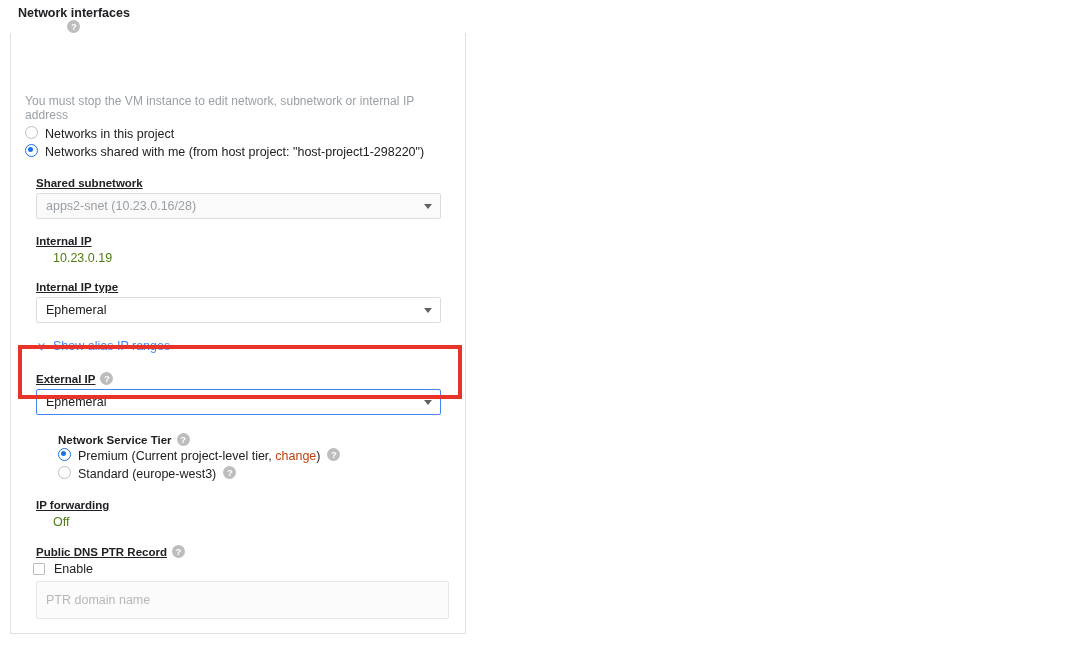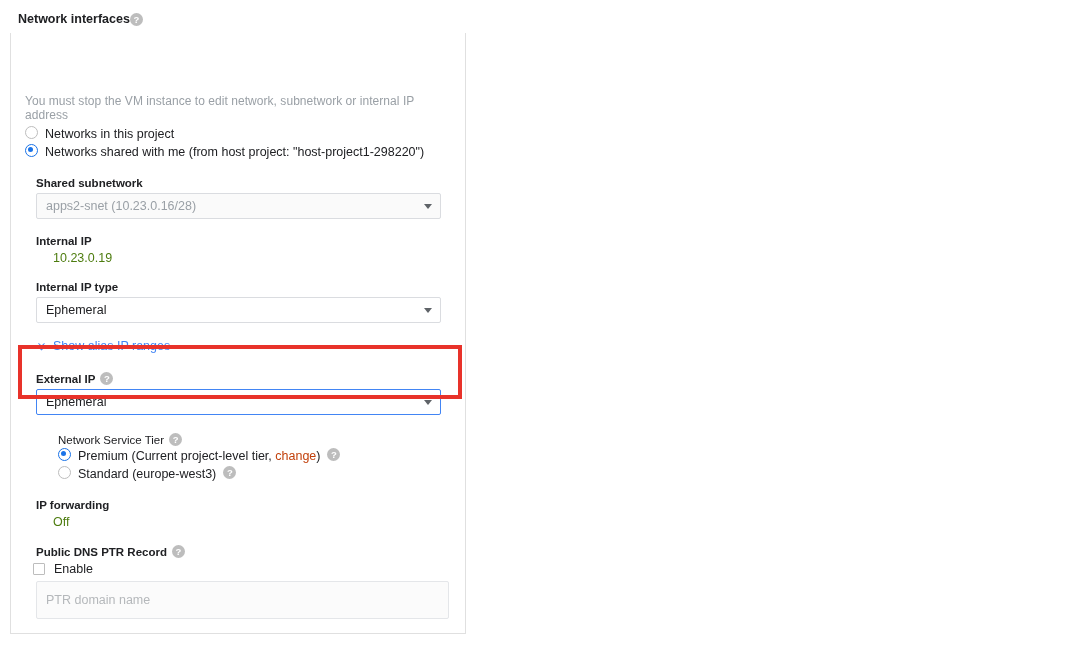--- a/index.html
+++ b/index.html
@@ -14,27 +14,28 @@
     font-size: 12px;
     color: #202124;
     position: relative;
     overflow: hidden;
   }
 
   
   .section-label {
     position: absolute;
     left: 18px;
-    top: 12px;
+    top: 6px;
     display: flex;
     align-items: center;
     gap: 0;
     font-size: 12.5px;
     font-weight: bold;
     color: #202124;
+    flex-direction: column;
   }
 
   
   .help-icon {
     display: inline-block;
     width: 13px;
     height: 13px;
     border-radius: 50%;
     background: #bdbdbd;
     position: relative;
@@ -149,20 +150,21 @@
 
   
   .field-label {
     font-size: 11.5px;
     font-weight: bold;
     color: #202124;
     margin: 16px 0 4px 11px;
     display: flex;
     align-items: center;
     gap: 5px;
+    text-decoration: underline;
   }
   .static-value {
     font-size: 12.5px;
     color: #4d7c0f;
     margin: 0 0 0 28px;
   }
 
   
   .select {
     position: relative;
@@ -235,21 +237,21 @@
   .external-ip-group {
     margin-top: 19px;
   }
 
   
   .tier-block {
     margin: 18px 0 0 33px;
   }
   .tier-label {
     font-size: 11.5px;
-    font-weight: normal;
+    font-weight: bold;
     display: flex;
     align-items: center;
     gap: 5px;
     margin-bottom: 2px;
   }
   .link {
     color: #c2410c;
     text-decoration: none;
     cursor: pointer;
   }

